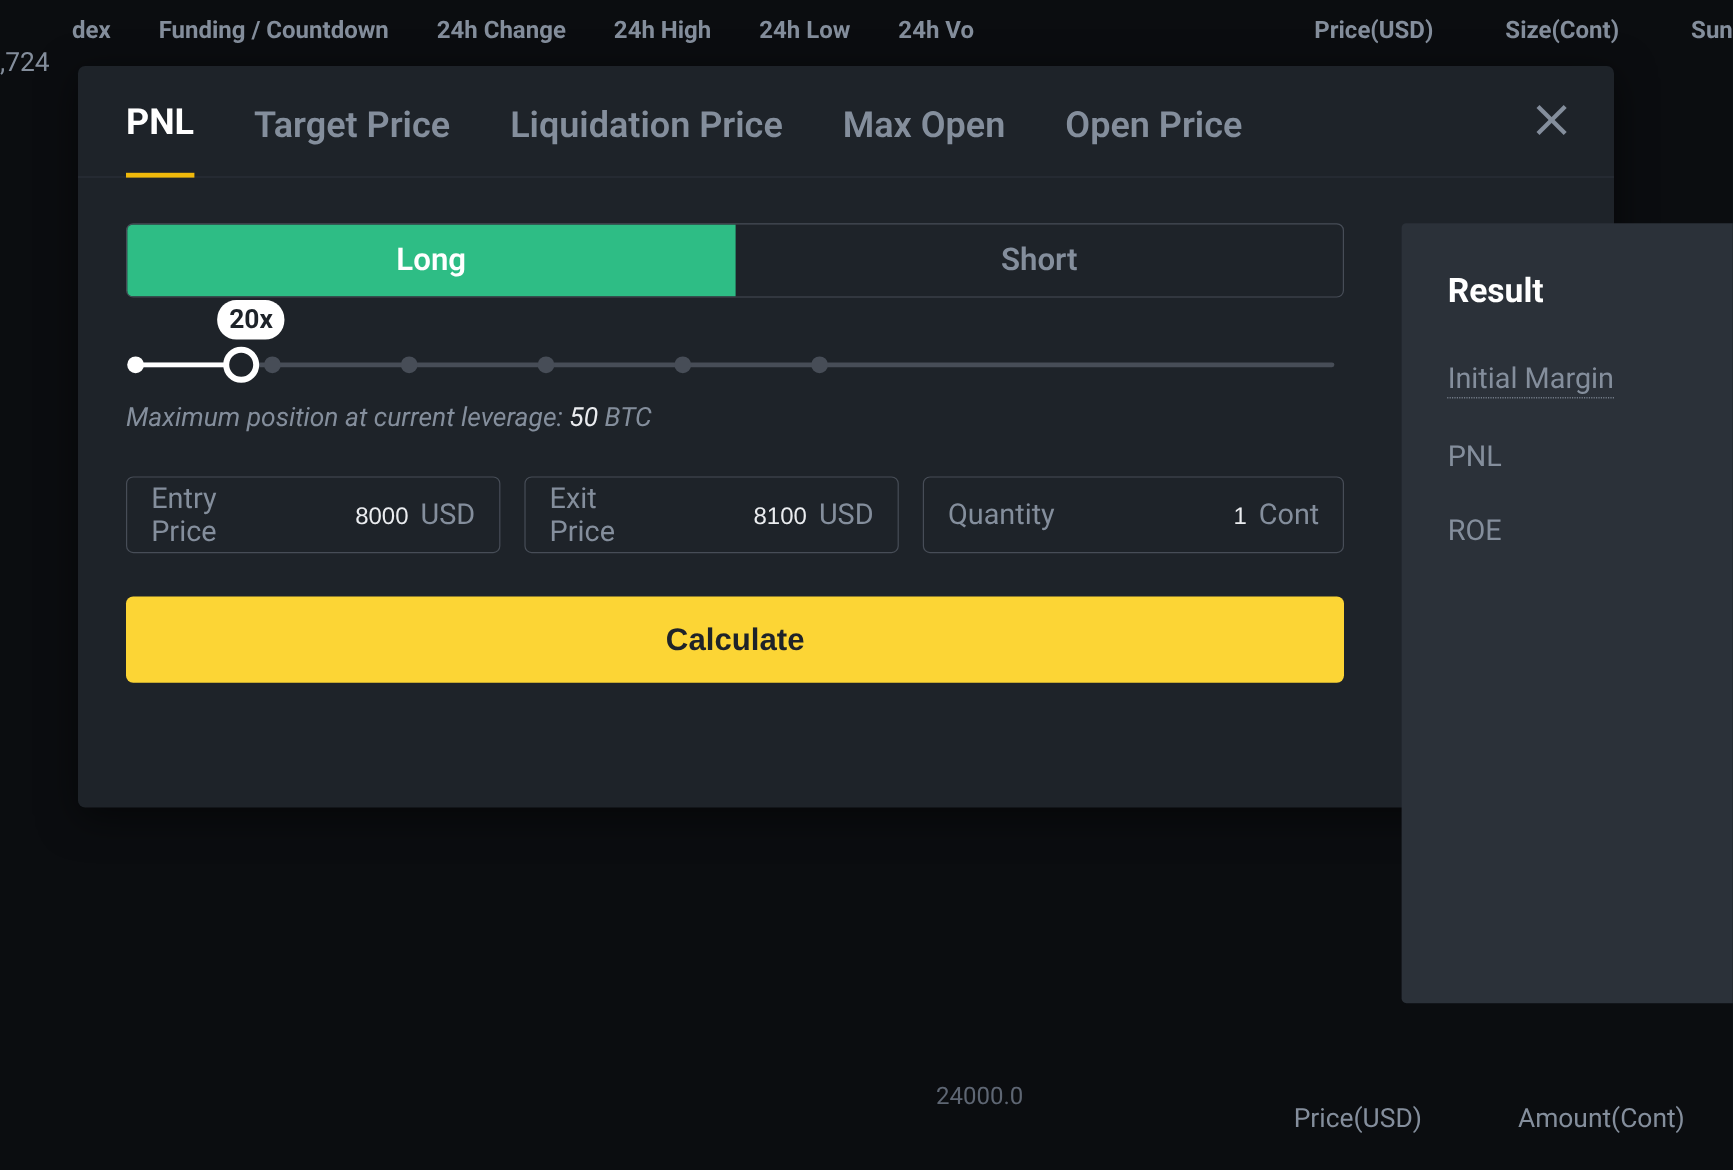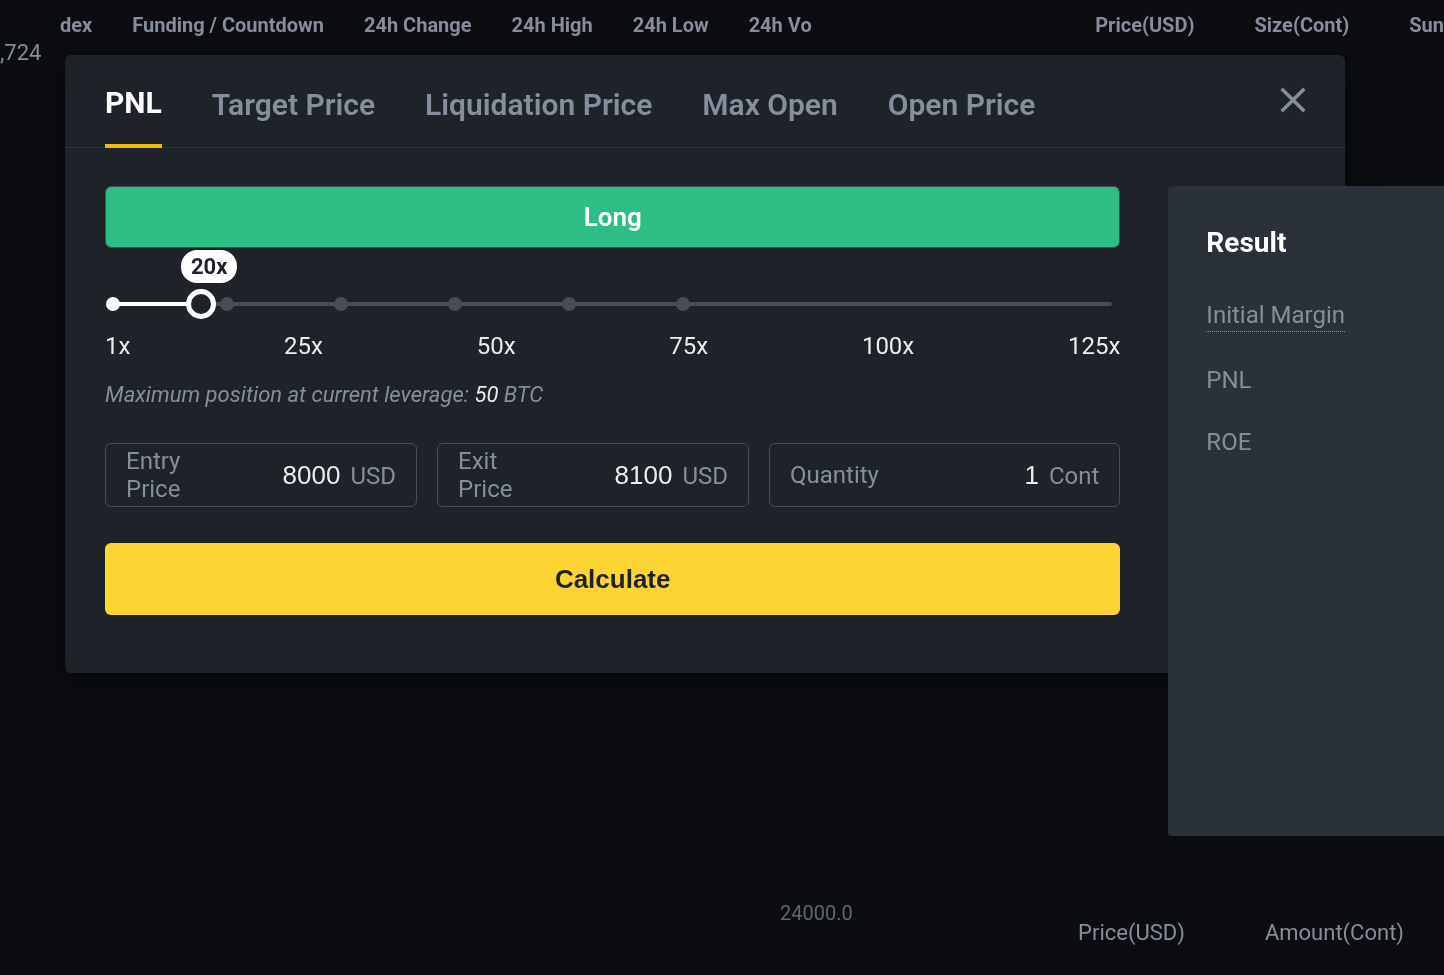--- a/index.html
+++ b/index.html
@@ -127,21 +127,21 @@
 
   
   .inputs { margin-top:36px; display:flex; gap:20px; }
   .row {
     display:flex; align-items:center; justify-content:space-between;
     border:1px solid #474d57; border-radius:6px;
     height:64px; padding:0 20px;
   }
   .row .label { color:#848e9c; font-size:24px; }
   .row .val-wrap { display:flex; align-items:baseline; gap:10px; }
-  .row .value { color:#eaecef; font-size:26px; text-align:right; background:transparent; border:none; outline:none; width:160px; }
+  .row .value { color:#eaecef; font-size:20px; text-align:right; background:transparent; border:none; outline:none; width:160px; }
   .row .unit { color:#848e9c; font-size:24px; }
 
   .calc-btn {
     margin-top:36px; width:100%; height:72px;
     background:#fcd535; color:#1e2329;
     font-size:26px; font-weight:700;
     border:none; border-radius:6px; cursor:pointer;
   }
 
   
@@ -191,43 +191,36 @@
           <line x1="20" y1="4" x2="4" y2="20"></line>
       </svg>
     </div>
   </div>
 
   <div class="body">
     <div class="left">
 
       <div class="side-toggle">
         <div class="side-btn long active">Long</div>
+        <div class="side-btn short">Short</div>
       </div>
 
       <div class="lev-wrap">
         <div class="lev-badge">20x</div>
         <div class="slider">
           <div class="track"></div>
           <div class="track-fill"></div>
           <div class="tick start" style="left:8px"></div>
           <div class="tick" style="left:122px"></div>
           <div class="tick" style="left:236px"></div>
           <div class="tick" style="left:350px"></div>
           <div class="tick" style="left:464px"></div>
           <div class="tick" style="left:578px"></div>
           <div class="thumb"></div>
         </div>
-        <div class="lev-labels">
-          <span>1x</span>
-          <span>25x</span>
-          <span>50x</span>
-          <span>75x</span>
-          <span>100x</span>
-          <span>125x</span>
-        </div>
         <div class="lev-note">
           <span>Maximum position at current leverage: </span><span class="val">50</span><span> BTC</span>
         </div>
       </div>
 
       <div class="inputs">
         <div class="row">
           <span class="label">Entry Price</span>
           <span class="val-wrap">
             <input class="value" value="8000" style="">

